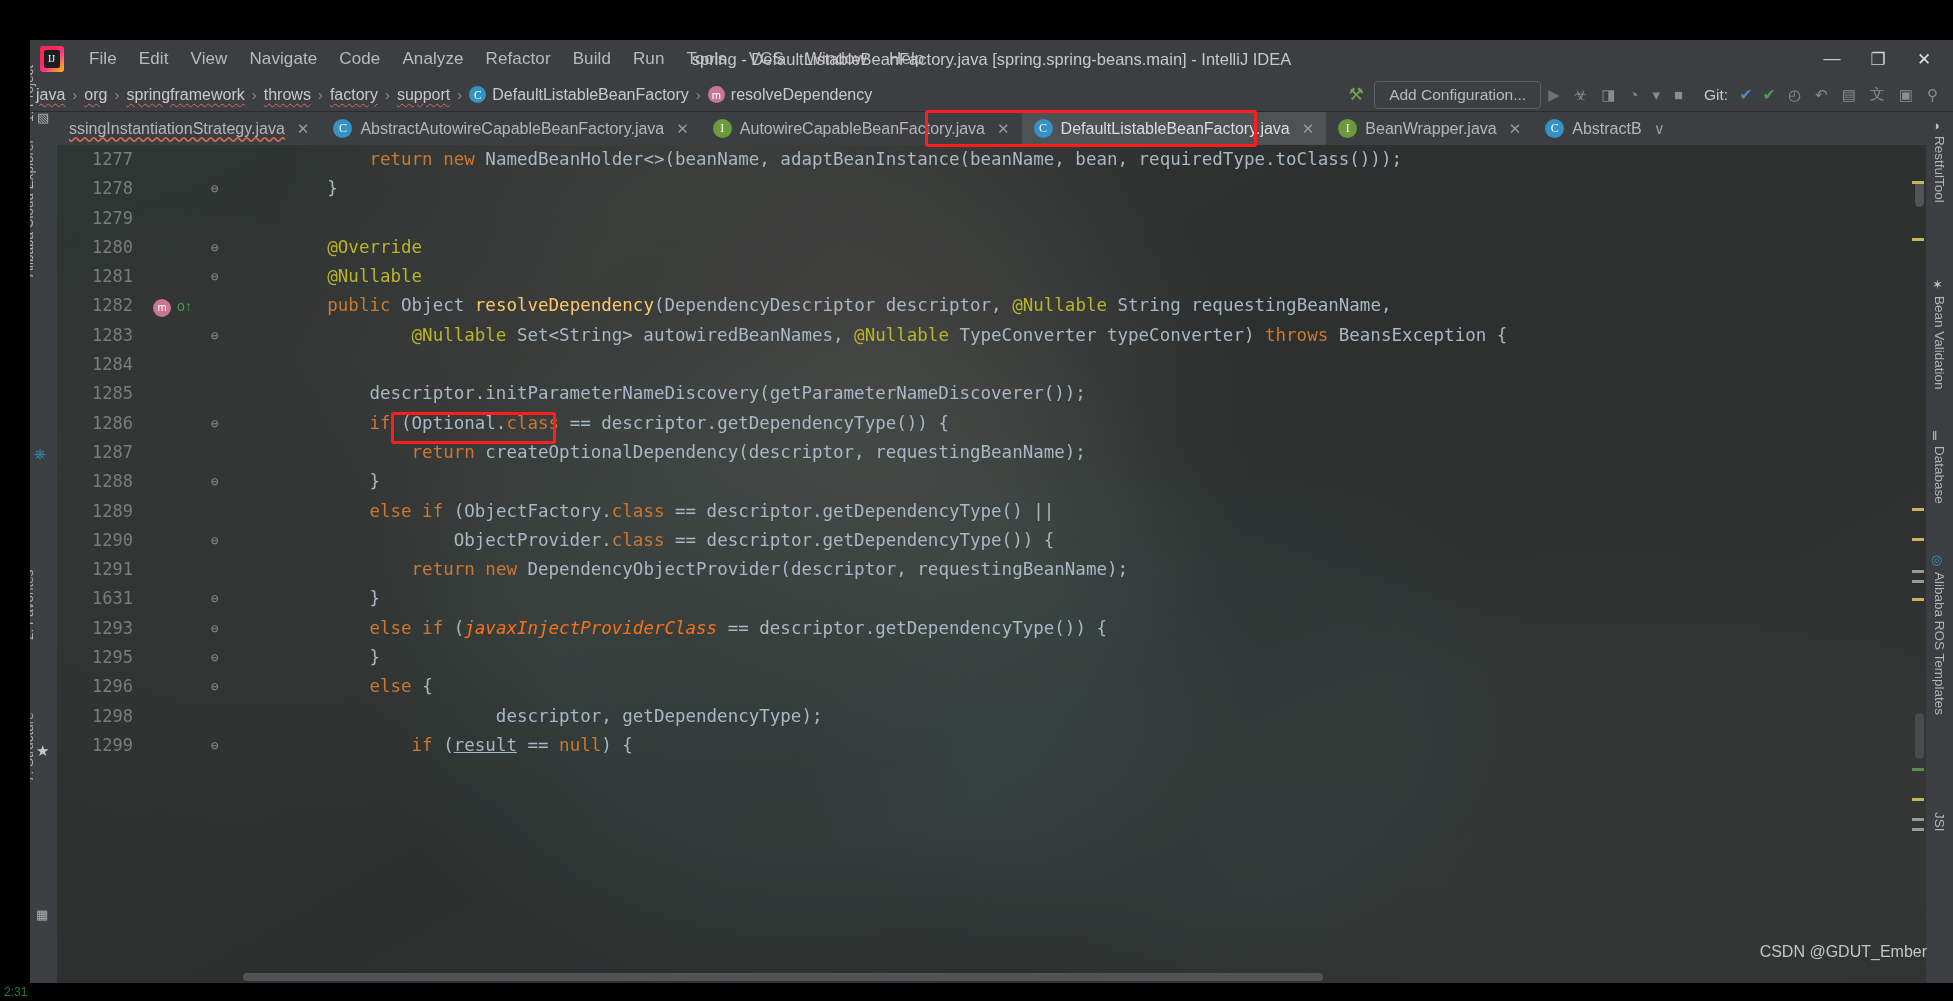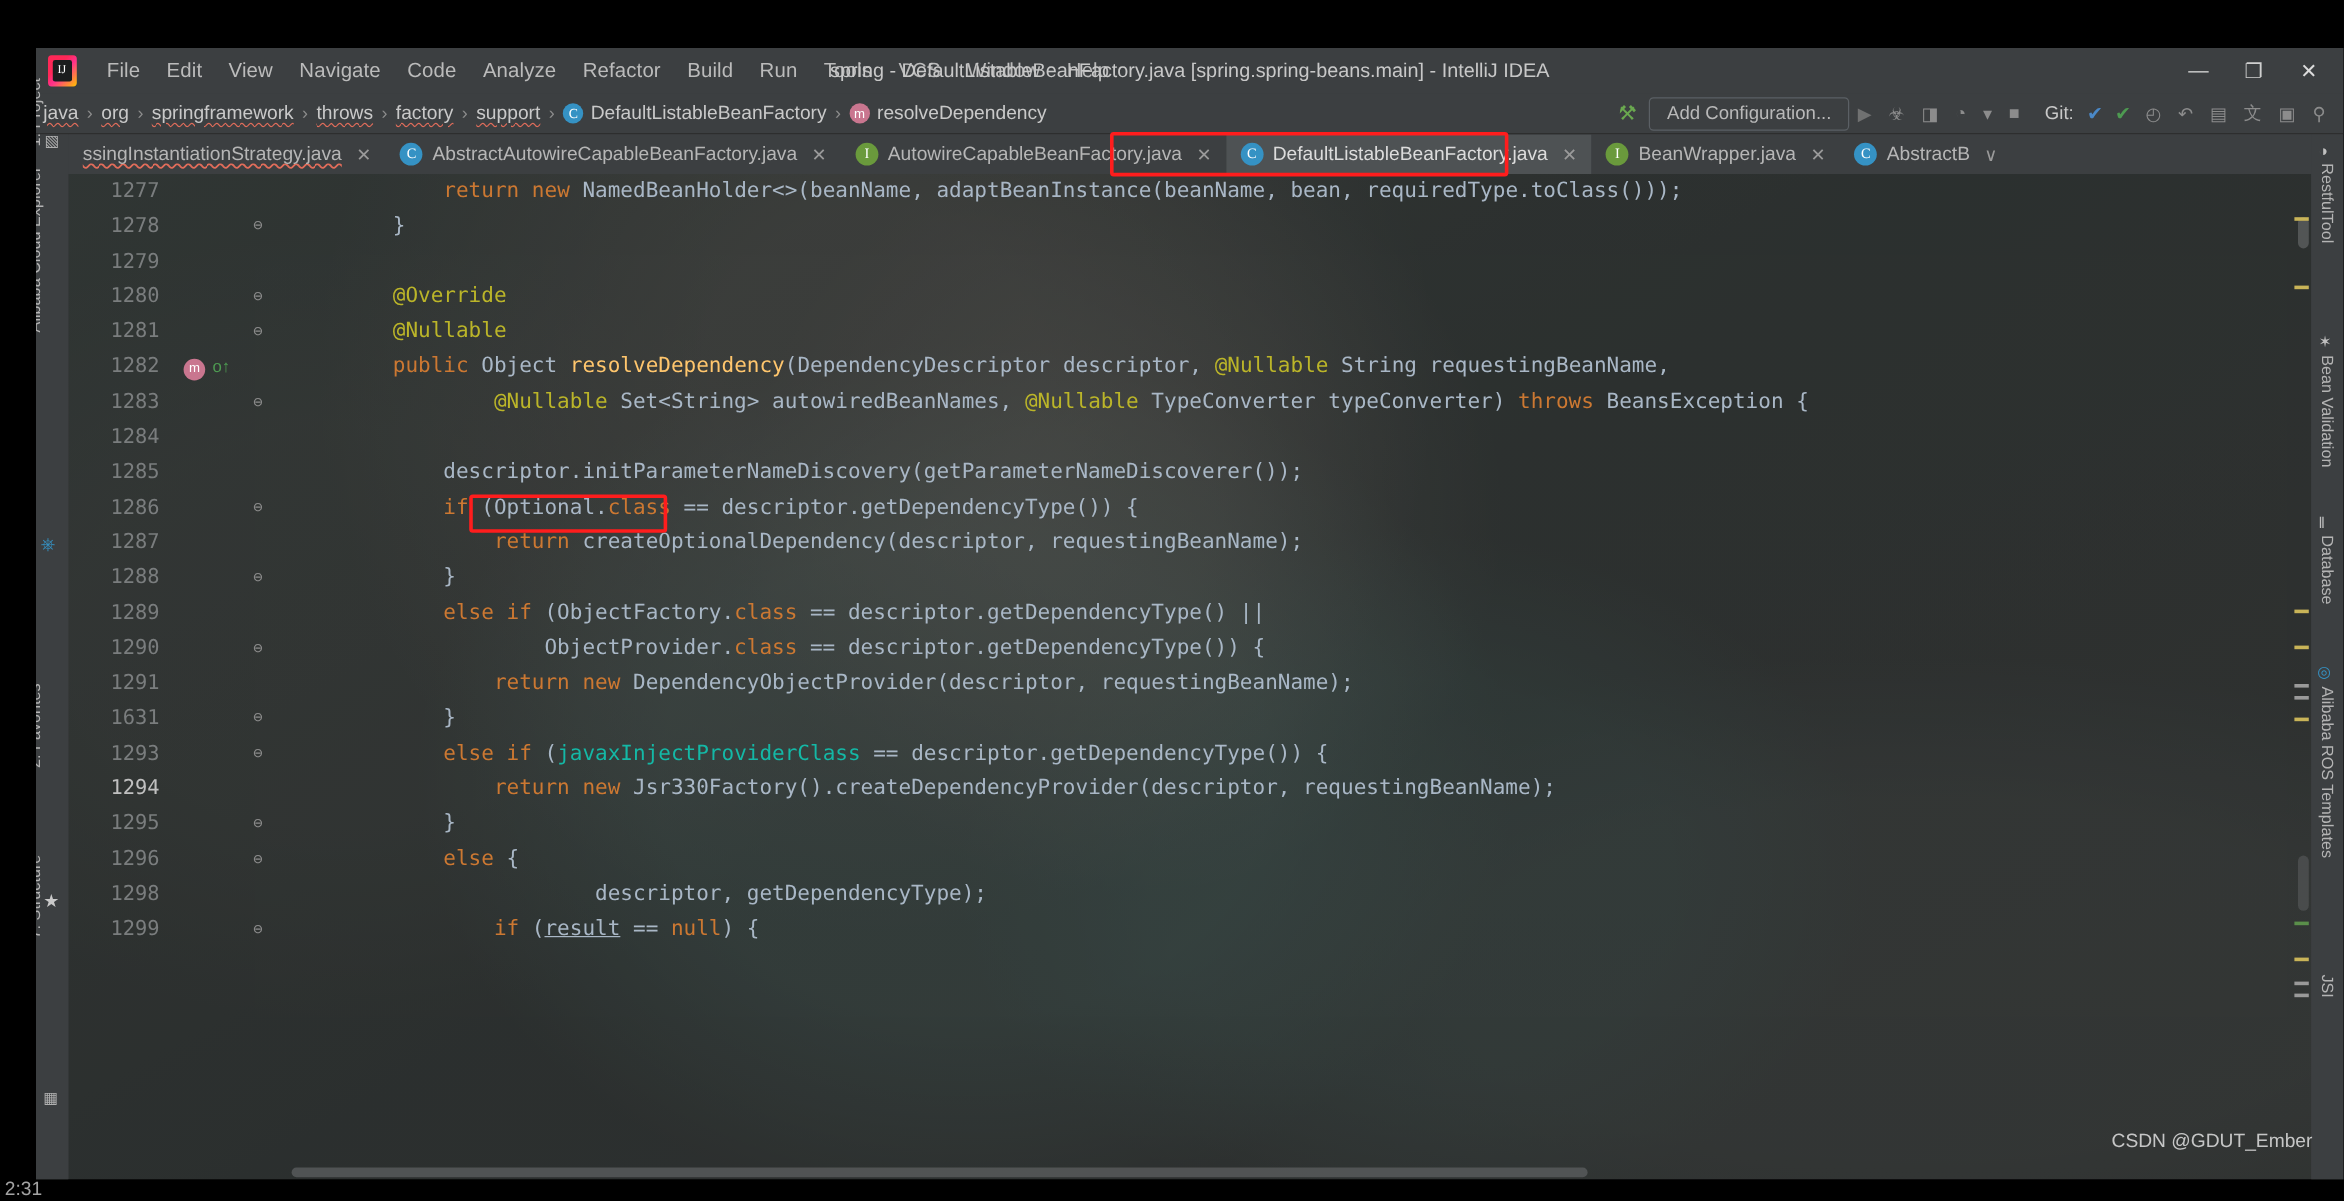--- a/index.html
+++ b/index.html
@@ -109,21 +109,21 @@
   .row { position:relative; height:29.3px; white-space:pre; }
   .ln { position:absolute; left:0; width:76px; text-align:right; color:#7a7d7e; font-size:17px; }
   .ln.cur { color:#c0c0c0; }
   .fold { position:absolute; left:150px; width:16px; text-align:center; color:#8b8b8b;
           font-size:13px; }
   .code { position:absolute; left:186px; right:0; color:#a9b7c6; }
 
   .kw   { color:#cc7832; }
   .ann  { color:#bbb529; }
   .fnm  { color:#ffc66d; }
-  .ital { color:#14b8a6; }
+  .ital { color:#f97316; font-style:italic; }
   .undr { text-decoration:underline; }
   .plain{ color:#a9b7c6; }
 
   
   .gmark { position:absolute; left:96px; }
   .ovr-icon { width:18px; height:18px; border-radius:50%; background:#c9768f; color:#fff;
               font-size:11px; display:inline-flex; align-items:center; justify-content:center;
               font-family:"Liberation Sans",sans-serif; }
   .up-arrow { color:#4d9a51; font-size:14px; font-family:"Liberation Sans",sans-serif; }
 
@@ -142,21 +142,21 @@
 
   
   .hscroll { position:absolute; left:186px; bottom:2px; height:8px; background:#5a5d5e;
              border-radius:4px; opacity:.8; }
 
   .watermark { position:absolute; right:26px; bottom:22px; color:#d6d6d6; font-size:16px;
                z-index:70; font-family:"Liberation Sans",sans-serif; opacity:.9; }
 
   
   .statusbar { position:absolute; left:0; bottom:0; width:1953px; height:18px; background:#000;
-               color:#a3a3a3; font-size:16px; display:flex; align-items:center; padding-left:4px; }
+               color:#15803d; font-size:12px; display:flex; align-items:center; padding-left:4px; }
 </style>
 </head>
 <body>
 
 <div id="app">
   <div class="black-top"></div>
   <div class="black-left"></div>
 
   <div id="ide">
 
@@ -338,21 +338,20 @@
             <div class="row"><span class="ln">1284</span><span class="code"></span></div>
             <div class="row"><span class="ln">1285</span><span class="code"><span class="plain">            descriptor.initParameterNameDiscovery(getParameterNameDiscoverer());</span></span></div>
             <div class="row"><span class="ln">1286</span><span class="fold">⊖</span><span class="code"><span class="plain">            </span><span class="kw">if </span><span class="plain">(Optional.</span><span class="kw">class </span><span class="plain">== descriptor.getDependencyType()) {</span></span></div>
             <div class="row"><span class="ln">1287</span><span class="code"><span class="plain">                </span><span class="kw">return </span><span class="plain">createOptionalDependency(descriptor, requestingBeanName);</span></span></div>
             <div class="row"><span class="ln">1288</span><span class="fold">⊖</span><span class="code"><span class="plain">            }</span></span></div>
             <div class="row"><span class="ln">1289</span><span class="code"><span class="plain">            </span><span class="kw">else if </span><span class="plain">(ObjectFactory.</span><span class="kw">class </span><span class="plain">== descriptor.getDependencyType() ||</span></span></div>
             <div class="row"><span class="ln">1290</span><span class="fold">⊖</span><span class="code"><span class="plain">                    ObjectProvider.</span><span class="kw">class </span><span class="plain">== descriptor.getDependencyType()) {</span></span></div>
             <div class="row"><span class="ln">1291</span><span class="code"><span class="plain">                </span><span class="kw">return </span><span class="kw">new </span><span class="plain">DependencyObjectProvider(descriptor, requestingBeanName);</span></span></div>
             <div class="row"><span class="ln">1631</span><span class="fold">⊖</span><span class="code"><span class="plain">            }</span></span></div>
             <div class="row"><span class="ln">1293</span><span class="fold">⊖</span><span class="code"><span class="plain">            </span><span class="kw">else if </span><span class="plain">(</span><span class="ital">javaxInjectProviderClass</span><span class="plain"> == descriptor.getDependencyType()) {</span></span></div>
-            <div class="row"><span class="ln cur">1294</span><span class="code"><span class="plain">                </span><span class="kw">return </span><span class="kw">new </span><span class="plain">Jsr330Factory().createDependencyProvider(descriptor, requestingBeanName);</span></span></div>
             <div class="row"><span class="ln">1295</span><span class="fold">⊖</span><span class="code"><span class="plain">            }</span></span></div>
             <div class="row"><span class="ln">1296</span><span class="fold">⊖</span><span class="code"><span class="plain">            </span><span class="kw">else </span><span class="plain">{</span></span></div>
             <div class="row"><span class="ln">1298</span><span class="code"><span class="plain">                        descriptor, getDependencyType);</span></span></div>
             <div class="row"><span class="ln">1299</span><span class="fold">⊖</span><span class="code"><span class="plain">                </span><span class="kw">if </span><span class="plain">(</span><span class="undr">result</span><span class="plain"> == </span><span class="kw">null</span><span class="plain">) {</span></span></div>
           </div>
 
         <div class="markerbar">
           <div class="mk" style="top:3px;background:#c9b458;"></div>
           <div class="mk" style="top:60px;background:#c9b458;"></div>
           <div class="mk" style="top:330px;background:#c9b458;"></div>

